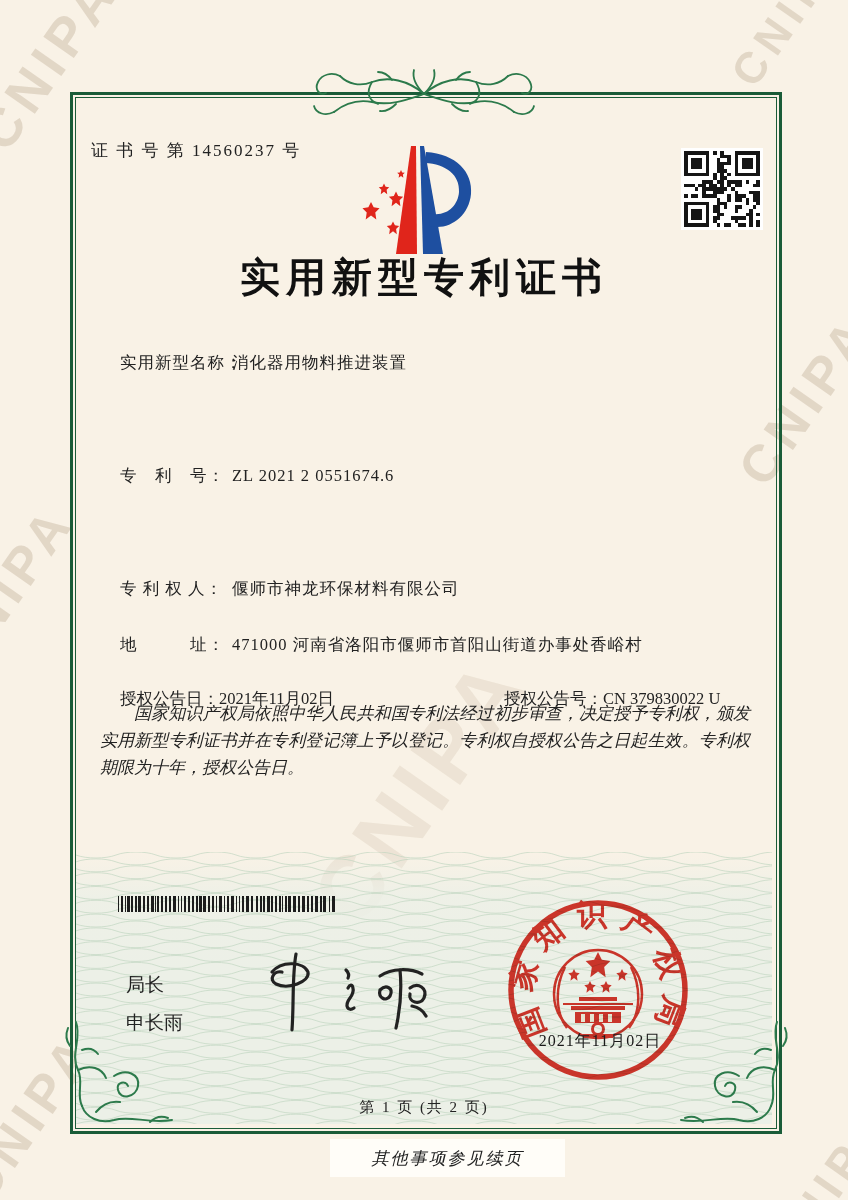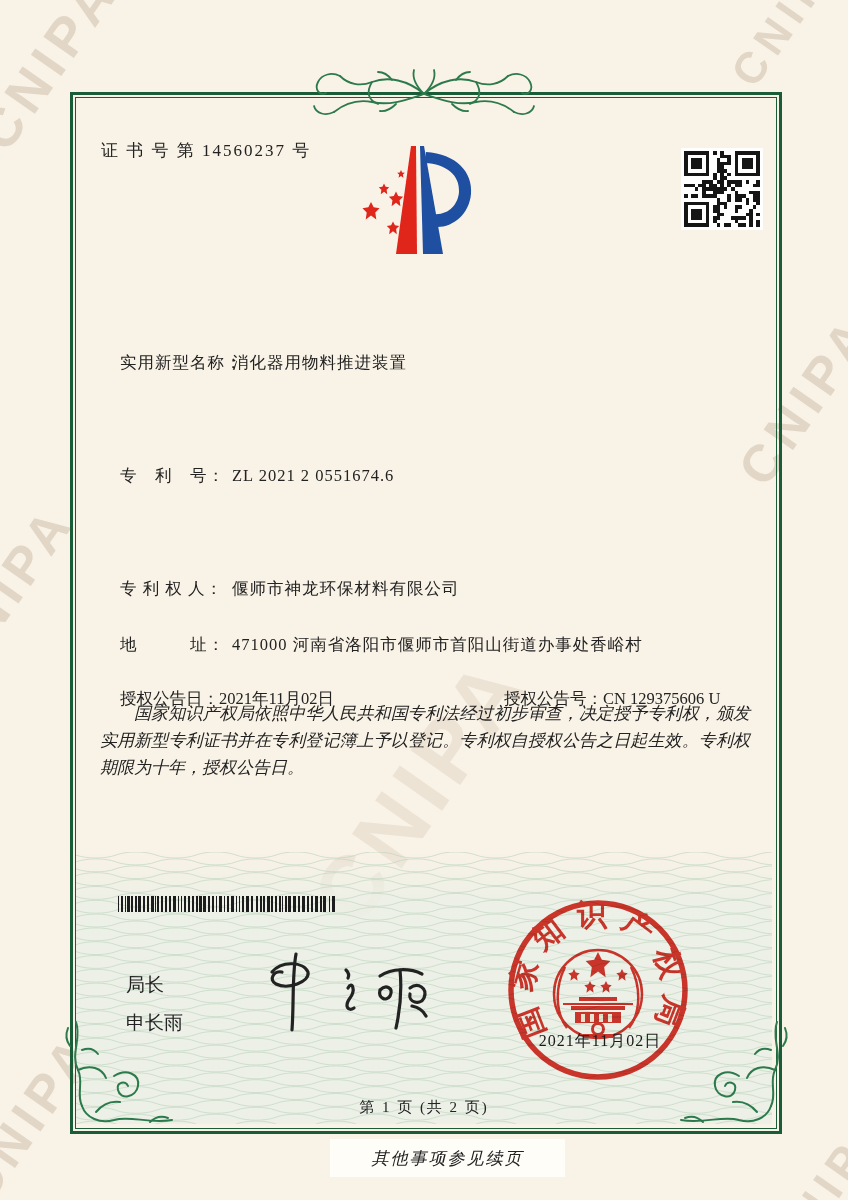--- a/index.html
+++ b/index.html
@@ -19,21 +19,21 @@
   
   .frame{position:absolute;left:70px;top:92px;width:706px;height:1036px;border:3px solid #1a5c38;}
   .frame-inner{position:absolute;inset:2px;border:1px solid #1a5c38;}
   
   .lower-band{
     position:absolute;left:76px;top:852px;width:696px;height:272px;
     background:linear-gradient(180deg, rgba(236,240,231,0) 0px, rgba(236,240,231,.85) 45px, #ecf0e7 120px);
   }
   .lower-band svg{position:absolute;left:0;top:0;}
   
-  .cert-number{position:absolute;left:101px;top:139px;font-size:17px;letter-spacing:2px;}
+  .cert-number{position:absolute;left:91px;top:139px;font-size:17px;letter-spacing:2px;}
   .logo{position:absolute;left:350px;top:142px;}
   .qr{position:absolute;left:681px;top:148px;width:76px;height:76px;background:#fff;padding:3px;}
   .title{
     position:absolute;left:0;top:250px;width:100%;text-align:center;
     font-size:40px;font-weight:bold;letter-spacing:6px;color:#111;
   }
   
   .field-row{position:absolute;left:120px;font-size:16.5px;line-height:1.35;white-space:nowrap;}
   .f-label{display:inline-block;width:112px;letter-spacing:1px;}
   .f-value{letter-spacing:1px;}
@@ -398,36 +398,37 @@
       <rect x="5" y="20" width="1" height="1"></rect>
       <rect x="6" y="14" width="1" height="1"></rect>
       <rect x="6" y="15" width="1" height="1"></rect>
       <rect x="6" y="16" width="1" height="1"></rect>
       <rect x="6" y="17" width="1" height="1"></rect>
       <rect x="6" y="18" width="1" height="1"></rect>
       <rect x="6" y="19" width="1" height="1"></rect>
       <rect x="6" y="20" width="1" height="1"></rect>
     </svg>
 
+  <div class="title">实用新型专利证书</div>
 
   <div class="field-row" style="top:352px;">
     <span class="f-label">实用新型名称：</span><span class="f-value">消化器用物料推进装置</span>
   </div>
   <div class="field-row" style="top:465px;">
     <span class="f-label">专　利　号：</span><span class="f-value">ZL 2021 2 0551674.6</span>
   </div>
   <div class="field-row" style="top:578px;">
     <span class="f-label">专 利 权 人：</span><span class="f-value">偃师市神龙环保材料有限公司</span>
   </div>
   <div class="field-row" style="top:634px;">
     <span class="f-label">地　　　址：</span><span class="f-value">471000 河南省洛阳市偃师市首阳山街道办事处香峪村</span>
   </div>
   <div class="field-row" style="top:688px;width:628px;">
     <span>授权公告日：</span><span>2021年11月02日</span>
-    <span class="grant-right"><span>授权公告号：</span><span>CN 129375606 U</span></span>
+    <span class="grant-right"><span>授权公告号：</span><span>CN 379830022 U</span></span>
   </div>
 
   <div class="body-text">
     <p>国家知识产权局依照中华人民共和国专利法经过初步审查，决定授予专利权，颁发实用新型专利证书并在专利登记簿上予以登记。专利权自授权公告之日起生效。专利权期限为十年，授权公告日。</p>
   </div>
 
   <div class="bc" id="barcode">
       <i style="width:1px;"></i>
       <i style="width:2px;background:transparent;"></i>
       <i style="width:2px;"></i>

